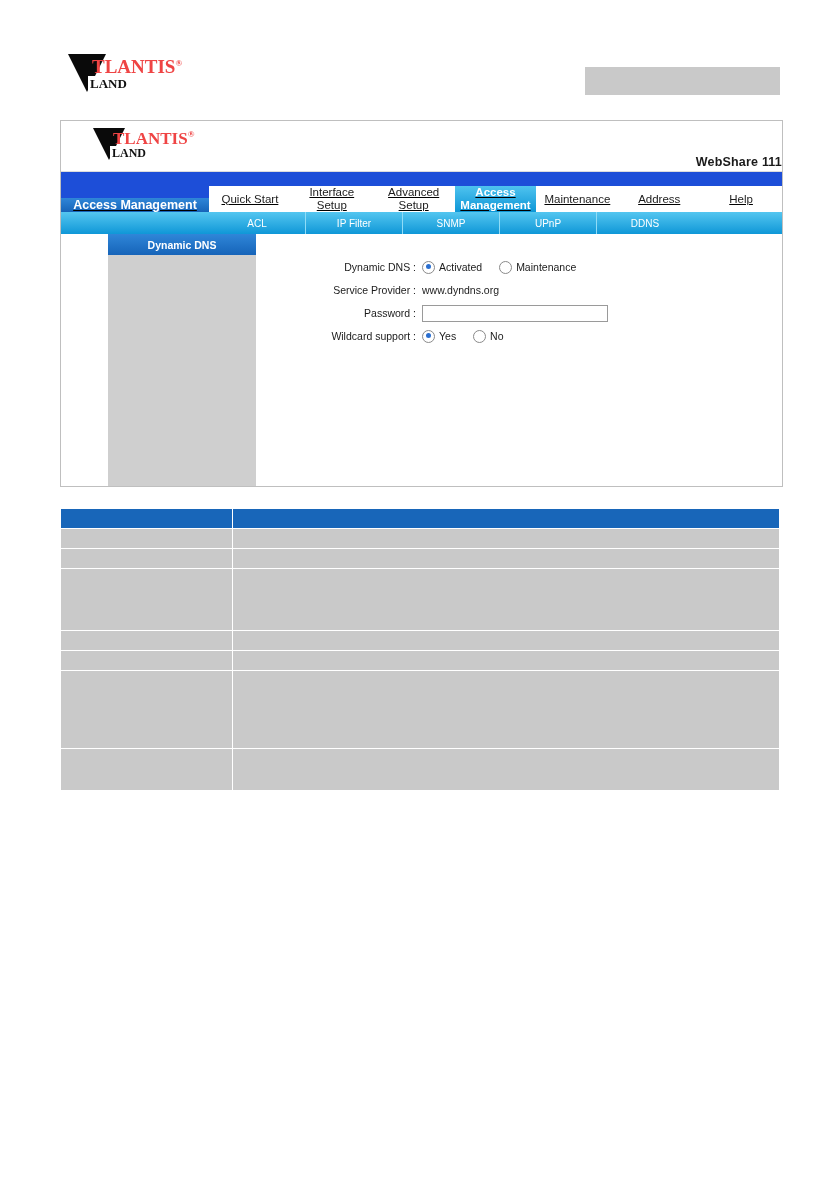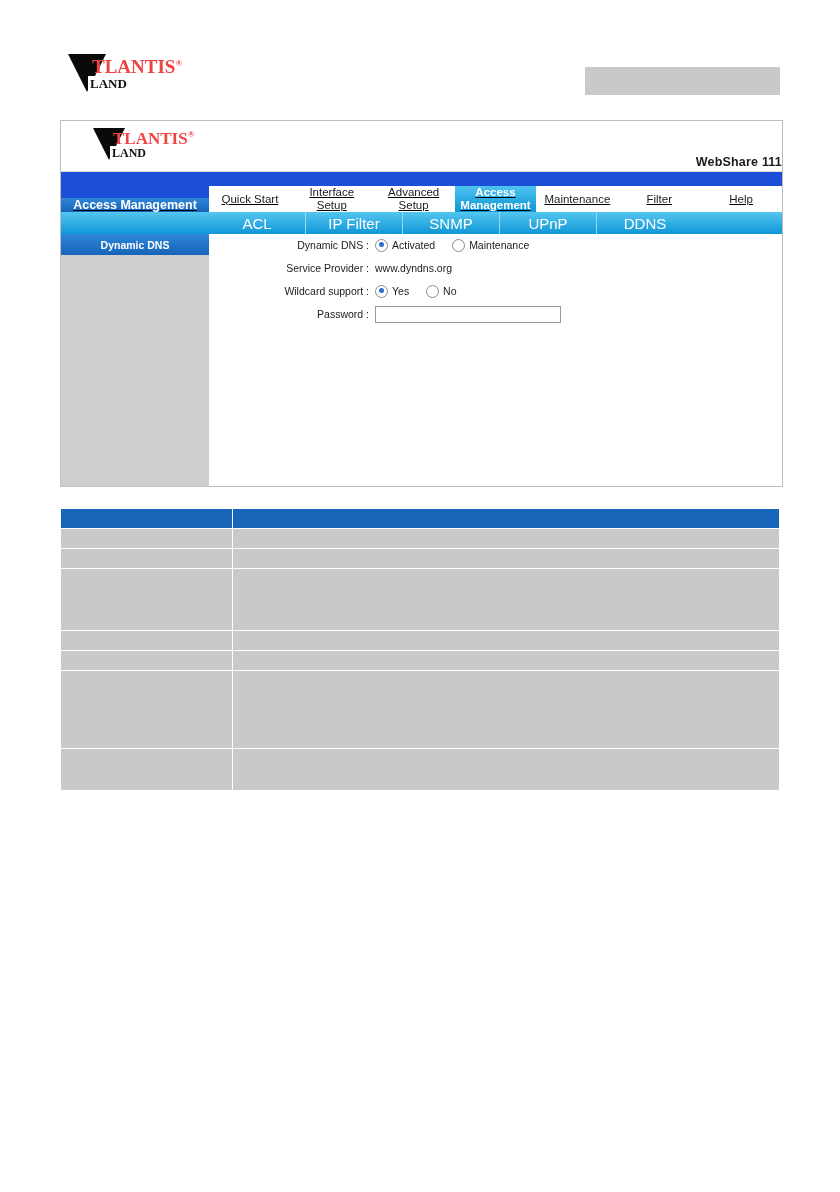--- a/index.html
+++ b/index.html
@@ -183,51 +183,53 @@
     flex: 1;
     display: flex;
     background: #2aa9e2;
     background: linear-gradient(to bottom, #54c6f0 0%, #0f97d7 100%);
   }
   .subnav-item {
     width: 96px;
     display: flex;
     align-items: center;
     justify-content: center;
-    font-size: 15px;
+    font-size: 10px;
     color: #ffffff;
     border-left: 1px solid #8fdcf7;
   }
   .subnav-item:first-child { border-left: none; }
 
   
   .ui-body {
     display: flex;
     height: 270px;
     background: #ffffff;
+    margin-left: 47px;
   }
   .ui-side {
     width: 148px;
     background: #cfcfcf;
   }
   .side-head {
     height: 21px;
     background: #1a6fc4;
     background: linear-gradient(to bottom, #2f86d8 0%, #1664b9 100%);
     color: #ffffff;
     font-size: 10.5px;
     font-weight: bold;
     display: flex;
     align-items: center;
     justify-content: center;
   }
   .ui-content {
     flex: 1;
     background: #ffffff;
     position: relative;
+    padding-top: 22px;
   }
   .form-row {
     display: flex;
     align-items: center;
     height: 22px;
     margin-bottom: 1px;
   }
   .form-label {
     width: 160px;
     text-align: right;
@@ -370,21 +372,21 @@
   </div>
 
   <div class="ui-nav">
     <div class="nav-title">Access Management</div>
     <div class="nav-items">
       <div class="nav-item">Quick Start</div>
       <div class="nav-item">Interface Setup</div>
       <div class="nav-item">Advanced Setup</div>
       <div class="nav-item active">Access Management</div>
       <div class="nav-item">Maintenance</div>
-      <div class="nav-item">Filter</div>
+      <div class="nav-item">Address</div>
       <div class="nav-item">Help</div>
     </div>
   </div>
 
   <div class="ui-subnav">
     <div class="subnav-left"></div>
     <div class="subnav-items">
       <div class="subnav-item">ACL</div>
       <div class="subnav-item">IP Filter</div>
       <div class="subnav-item">SNMP</div>
@@ -410,32 +412,32 @@
 
       <div class="form-row">
         <div class="form-label">Service Provider :</div>
         <div class="form-value">www.dyndns.org</div>
       </div>
 
 
 
 
       <div class="form-row">
+        <div class="form-label">Password :</div>
+        <input class="text-input" type="password" value="" style="">
+      </div>
+
+      <div class="form-row">
         <div class="form-label">Wildcard support :</div>
         <div class="form-value">
           <span class="radio checked"></span><span class="radio-label">Yes</span>
           <span class="radio"></span><span class="radio-label">No</span>
         </div>
       </div>
 
-      <div class="form-row">
-        <div class="form-label">Password :</div>
-        <input class="text-input" type="password" value="" style="">
-      </div>
-
     </div>
   </div>
 
   <div class="ui-footer">
     <div class="footer-left"></div>
     <div class="footer-right">
       <div class="save-button">SAVE</div>
       <div class="hourglass">⌛</div>
     </div>
   </div>

